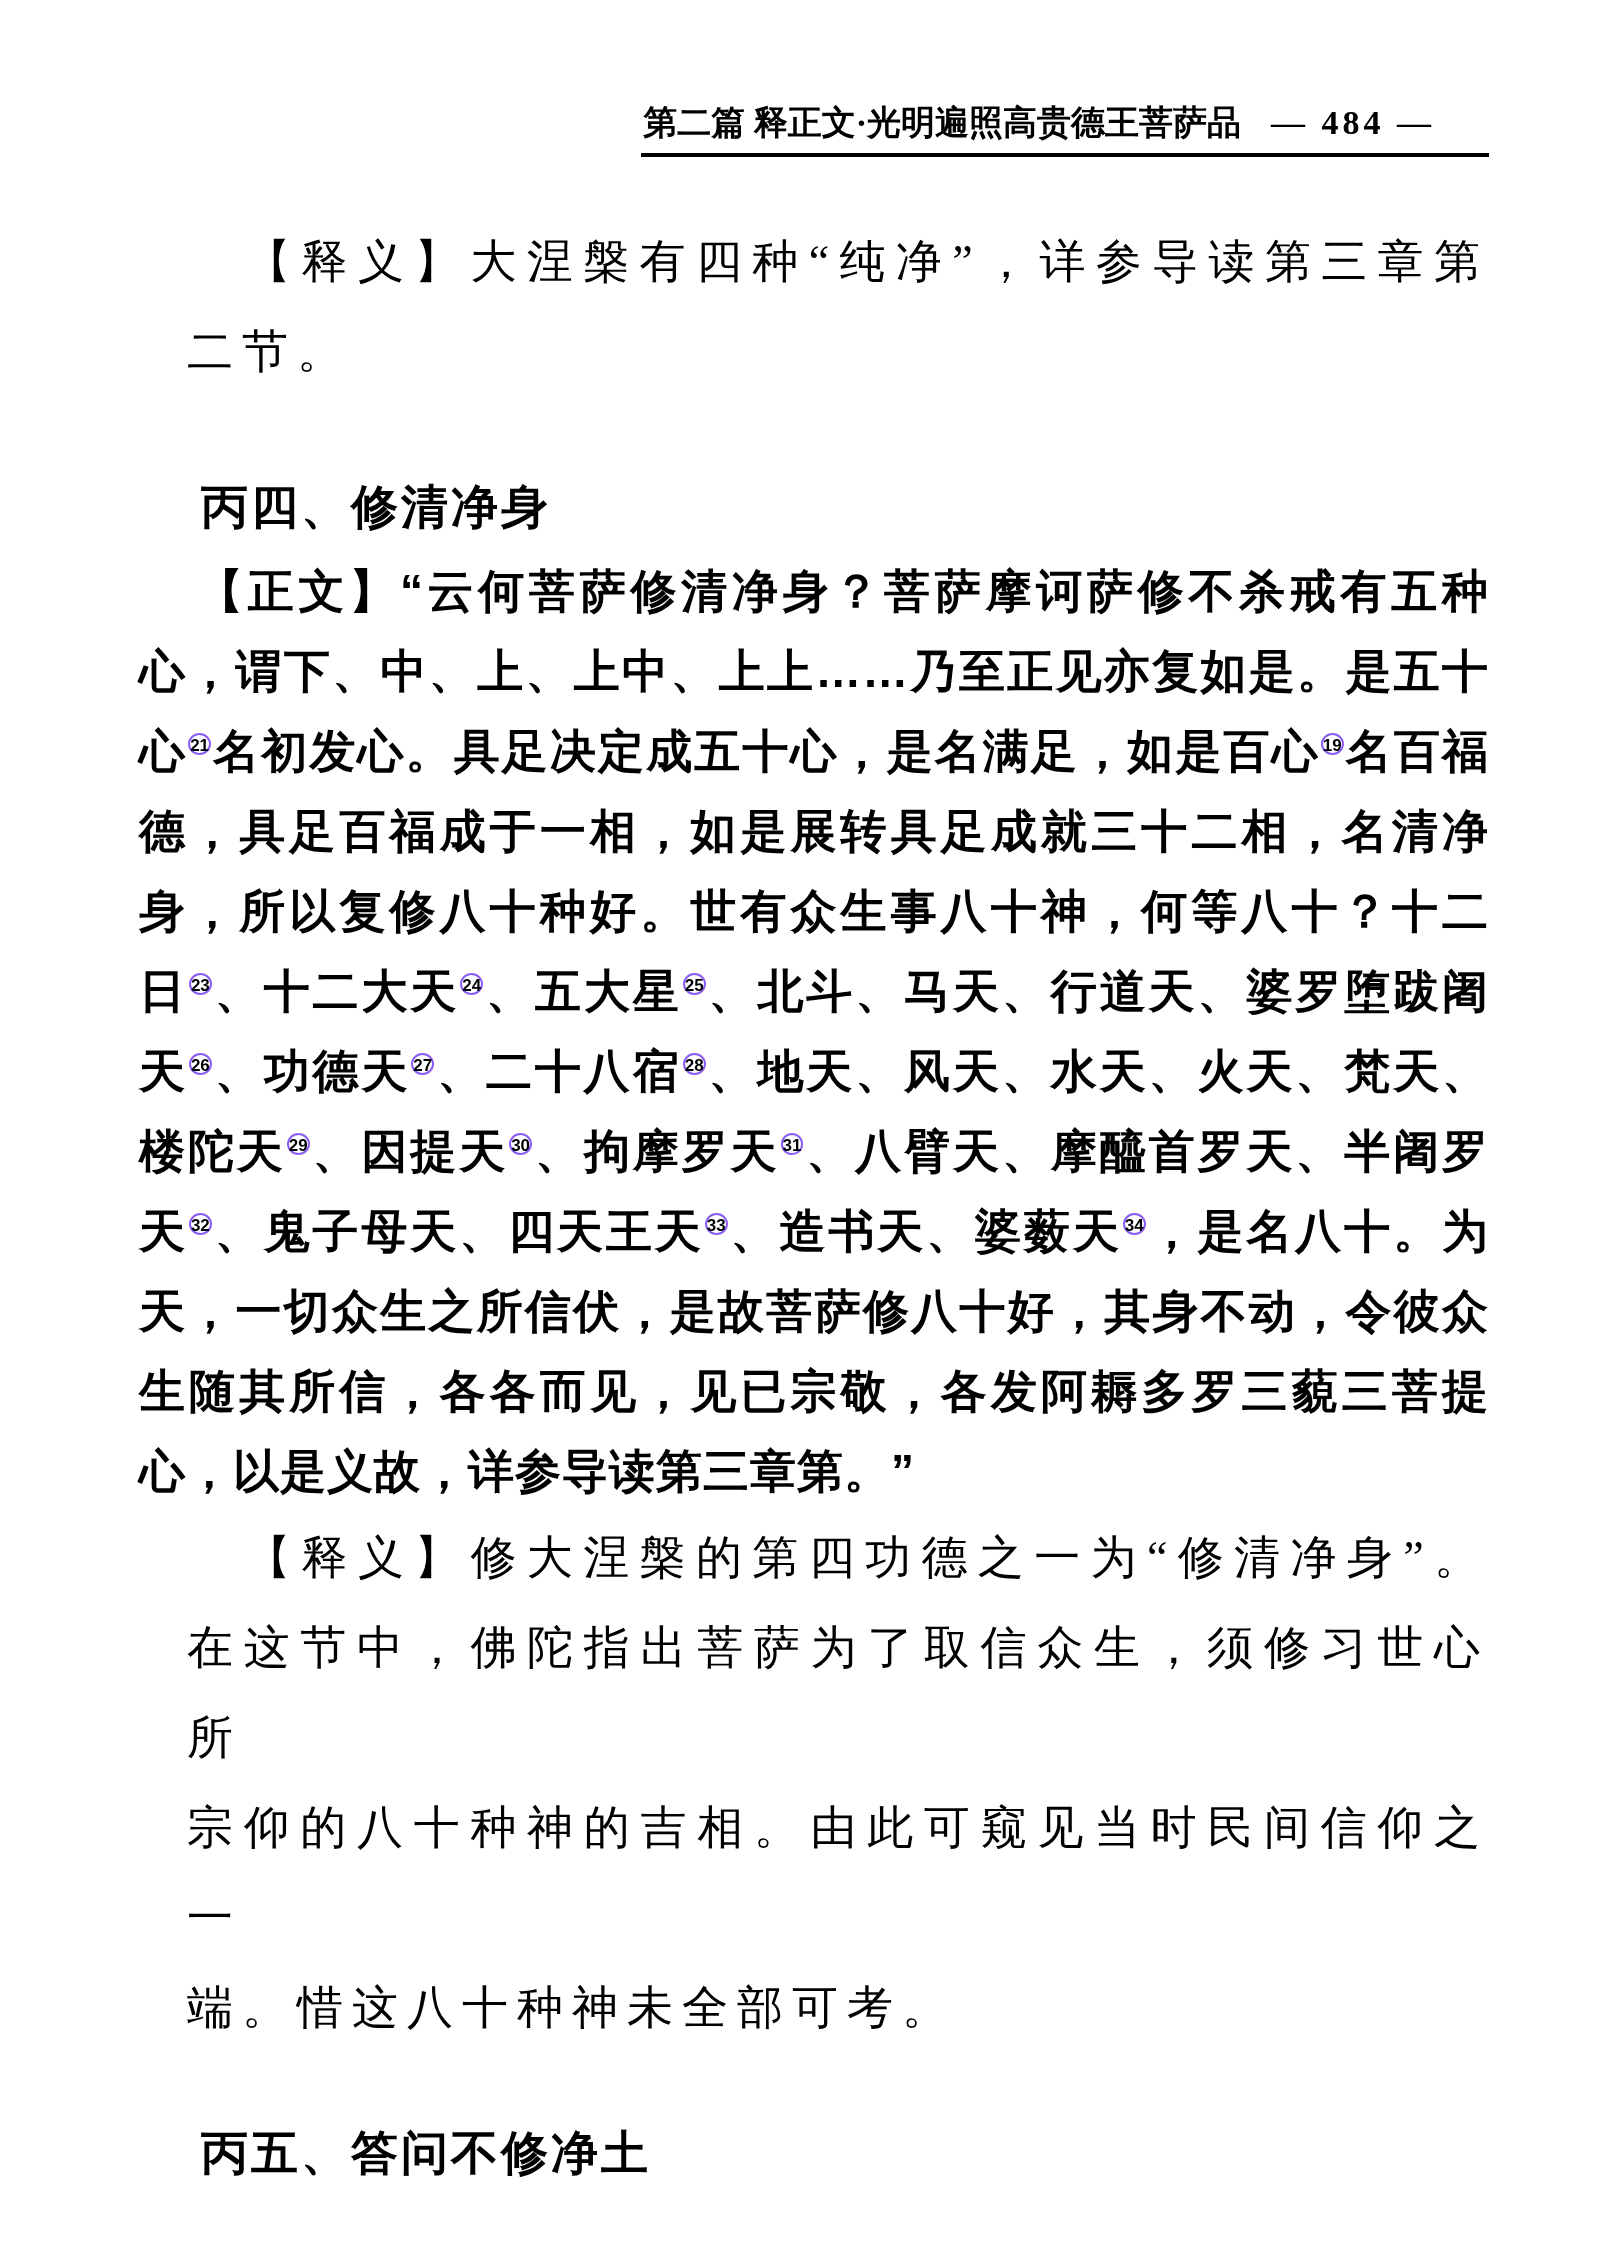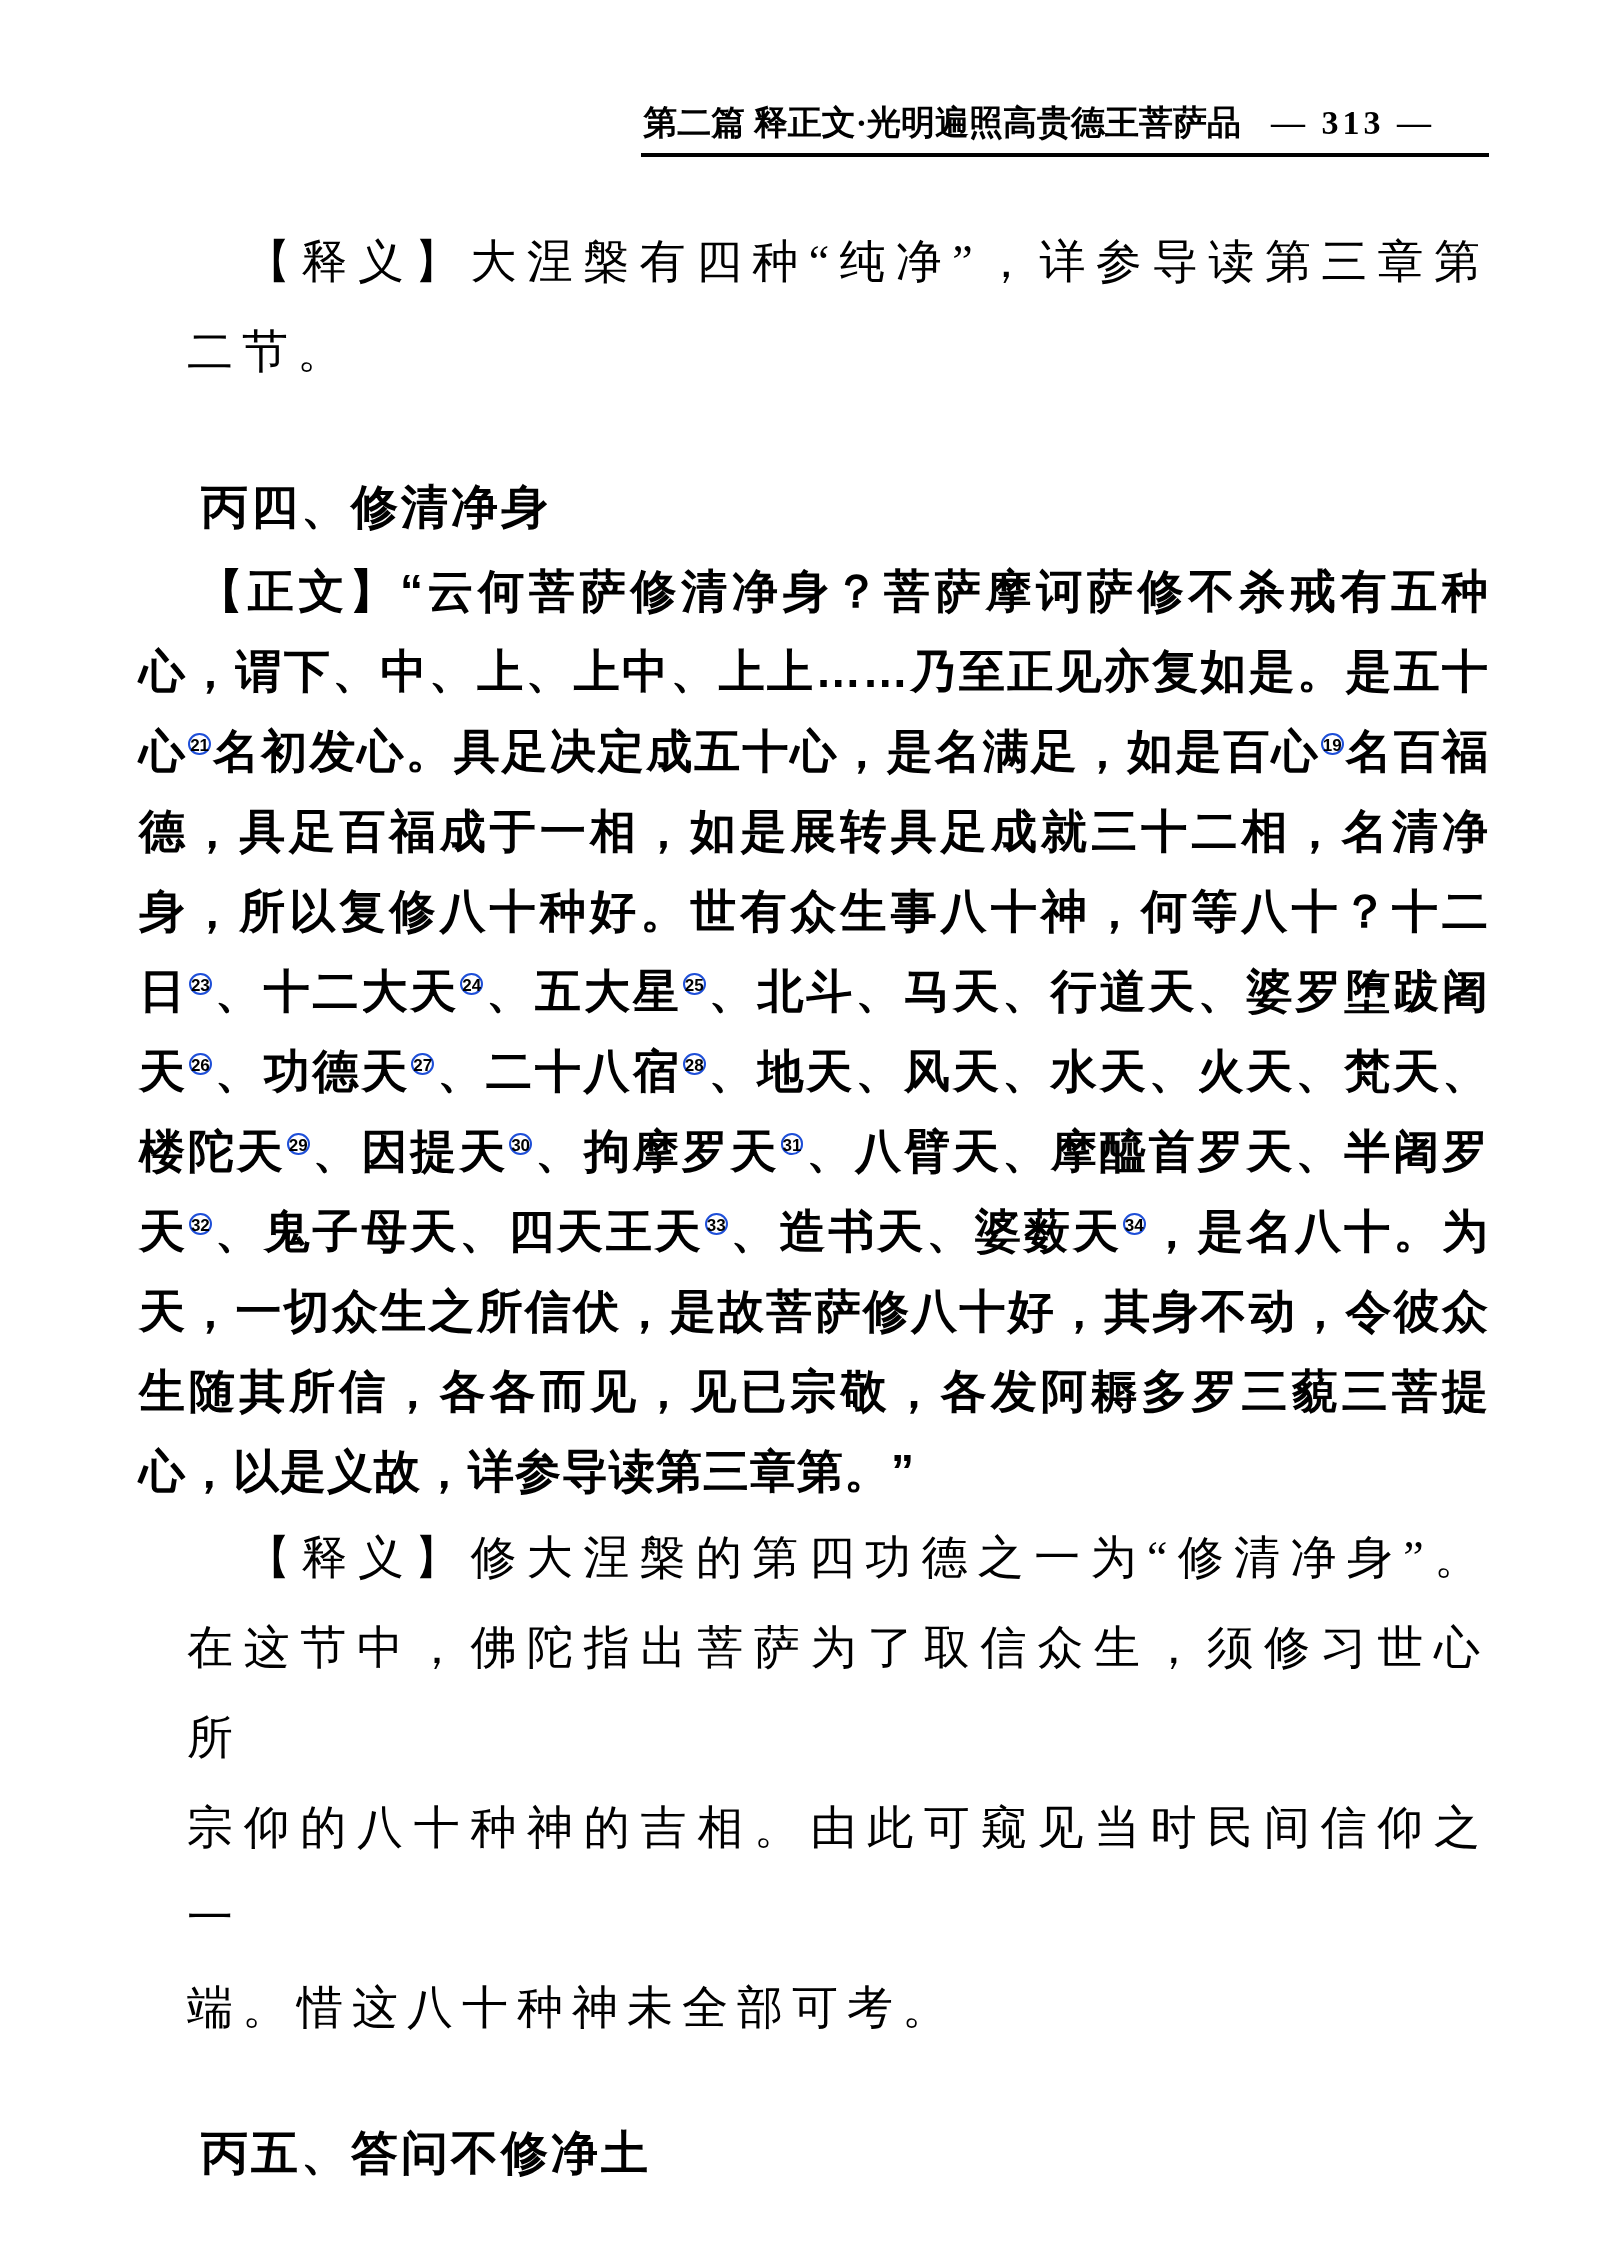--- a/index.html
+++ b/index.html
@@ -67,36 +67,36 @@
 
   
   sup.circ {
     display: inline-block;
     font-family: "Liberation Sans", sans-serif;
     font-weight: bold;
     font-size: 17px;
     line-height: 22px;
     min-width: 22px;
     height: 22px;
-    border: 2px solid #1d4ed8;
+    border: 2px solid #8b5cf6;
     border-radius: 50%;
     text-align: center;
     letter-spacing: 0;
     vertical-align: super;
     box-sizing: border-box;
     margin: 0 1px;
   }
 </style>
 </head>
 <body>
 
 <div class="page">
 
   <div class="header-rule">
-    <span>第二篇 释正文·光明遍照高贵德王菩萨品</span><span class="pageno">— 313 —</span>
+    <span>第二篇 释正文·光明遍照高贵德王菩萨品</span><span class="pageno">— 484 —</span>
   </div>
 
   <div class="para shiyi p1">
     <span class="line indent">【释义】大涅槃有四种“纯净”，详参导读第三章第</span>
     <span class="line last">二节。</span>
   </div>
 
   <div class="heading h1">丙四、修清净身</div>
 
   <div class="para zhengwen zw1">

